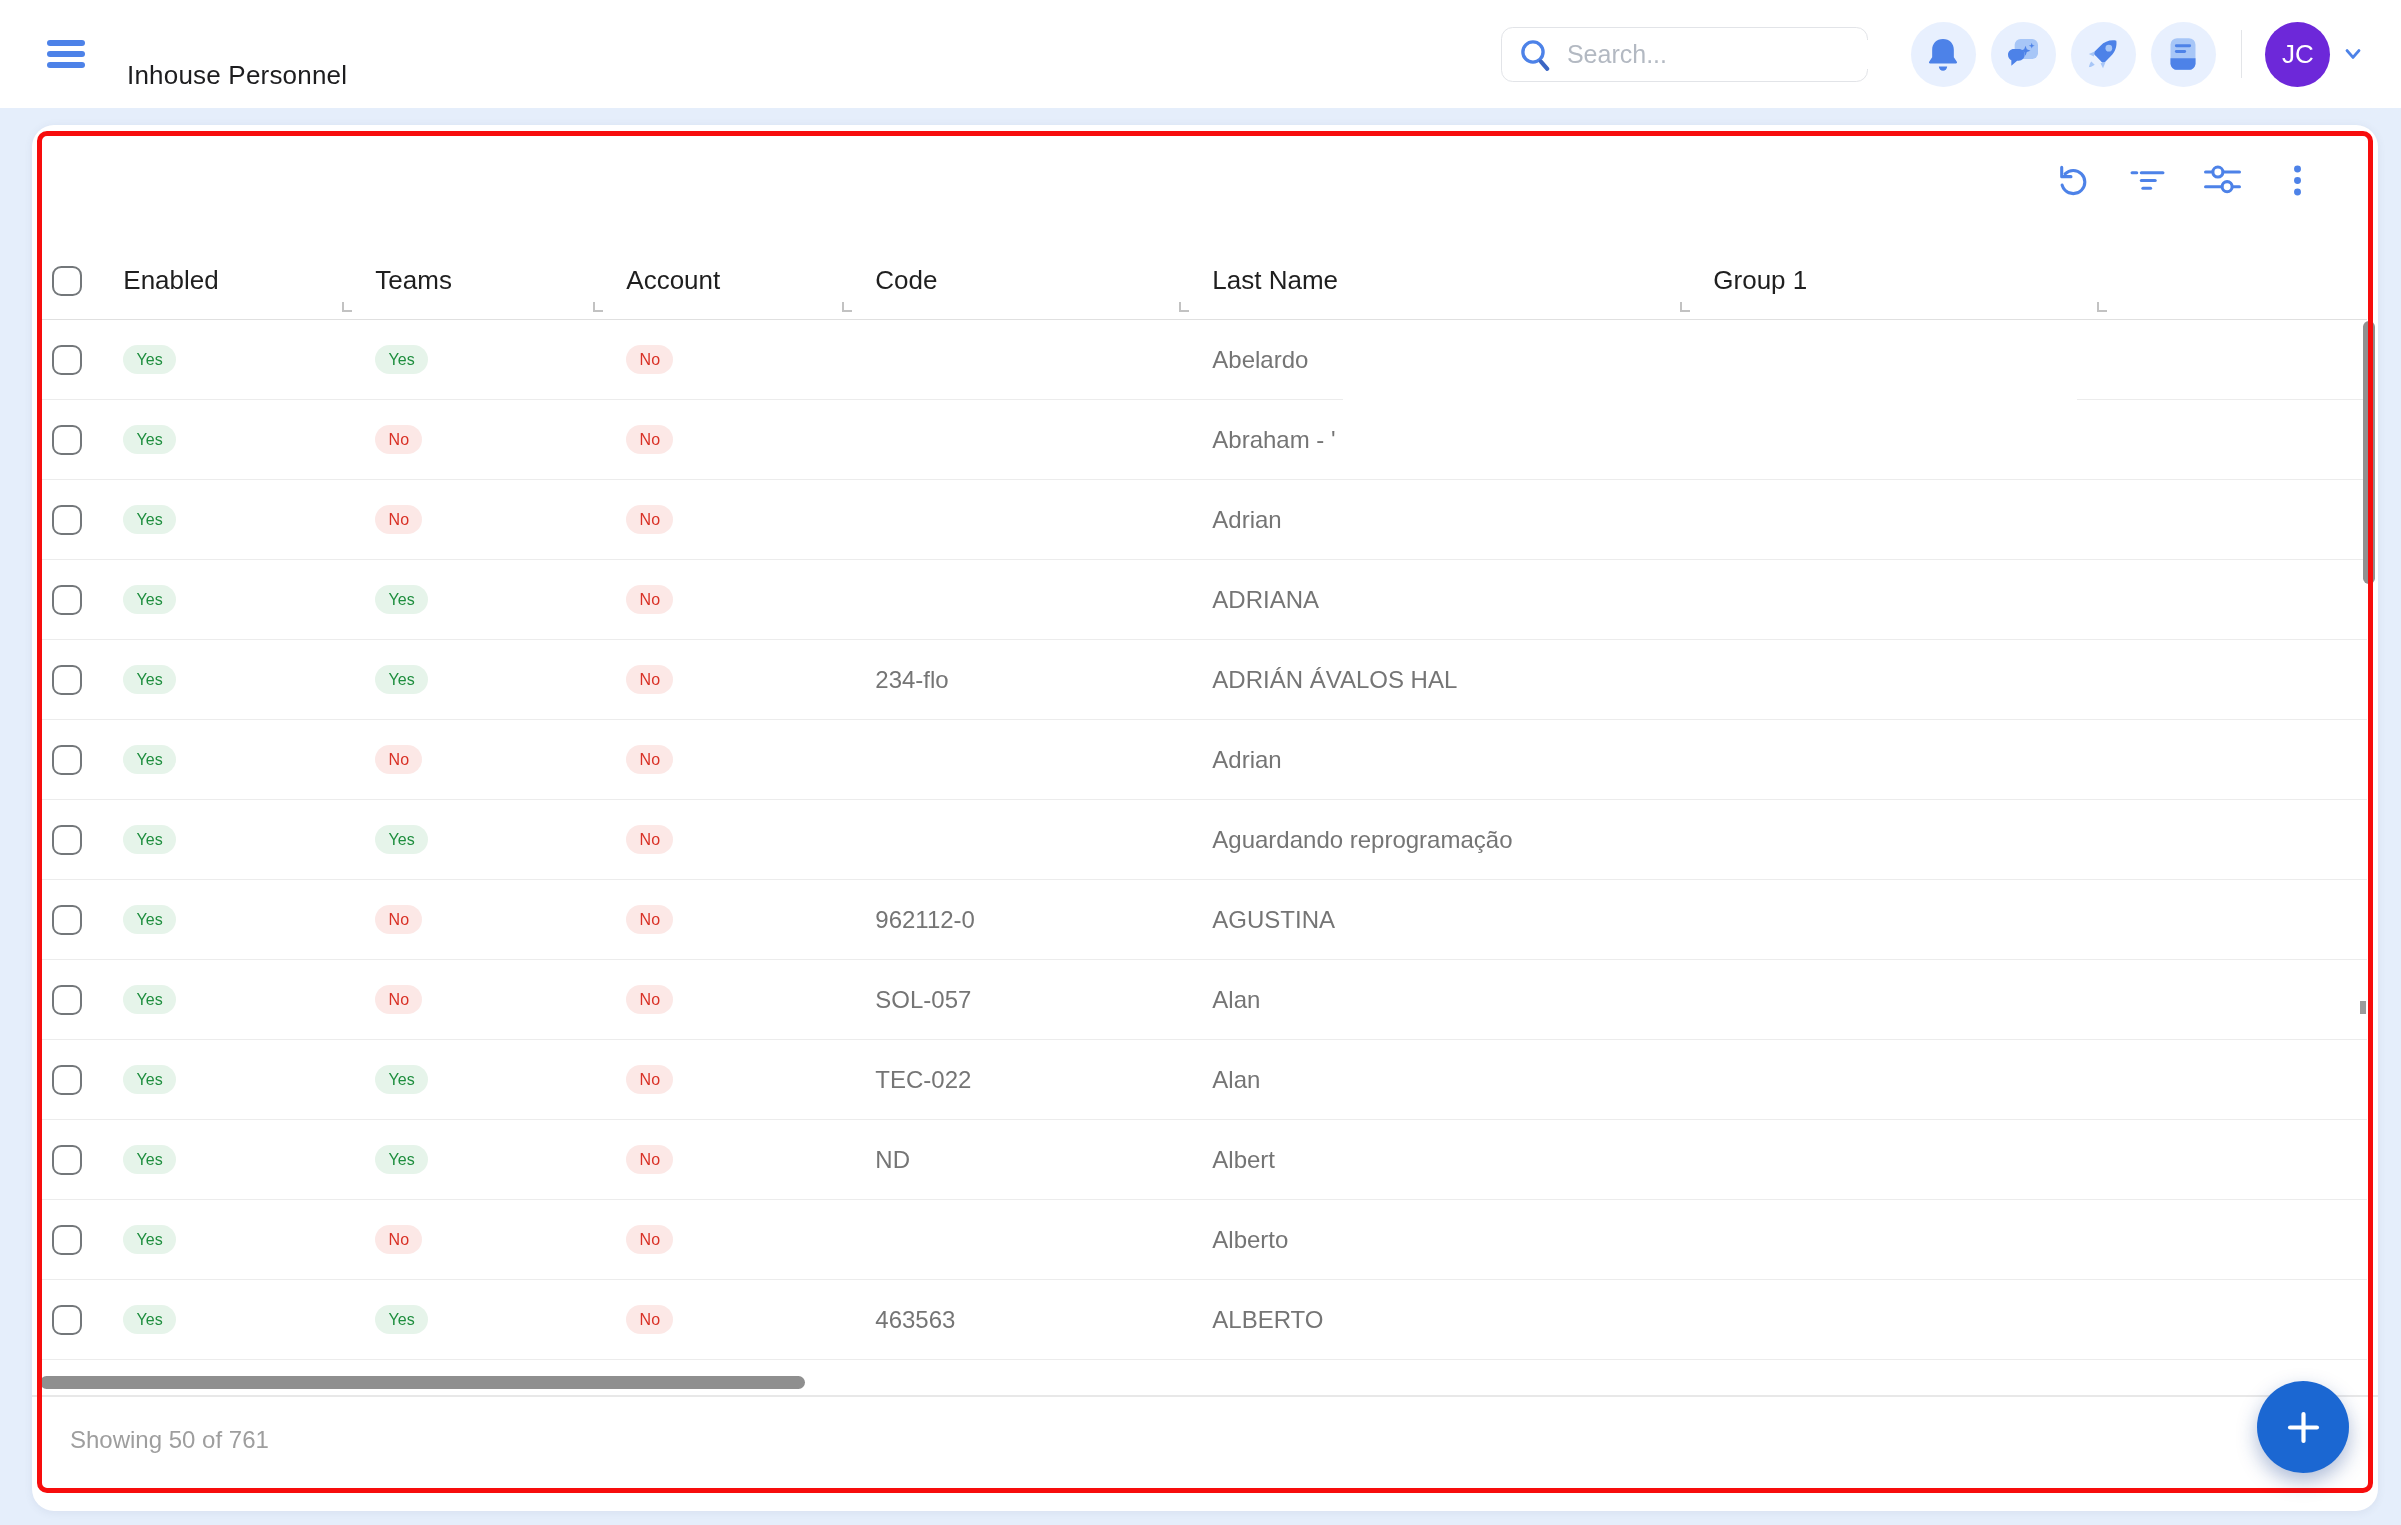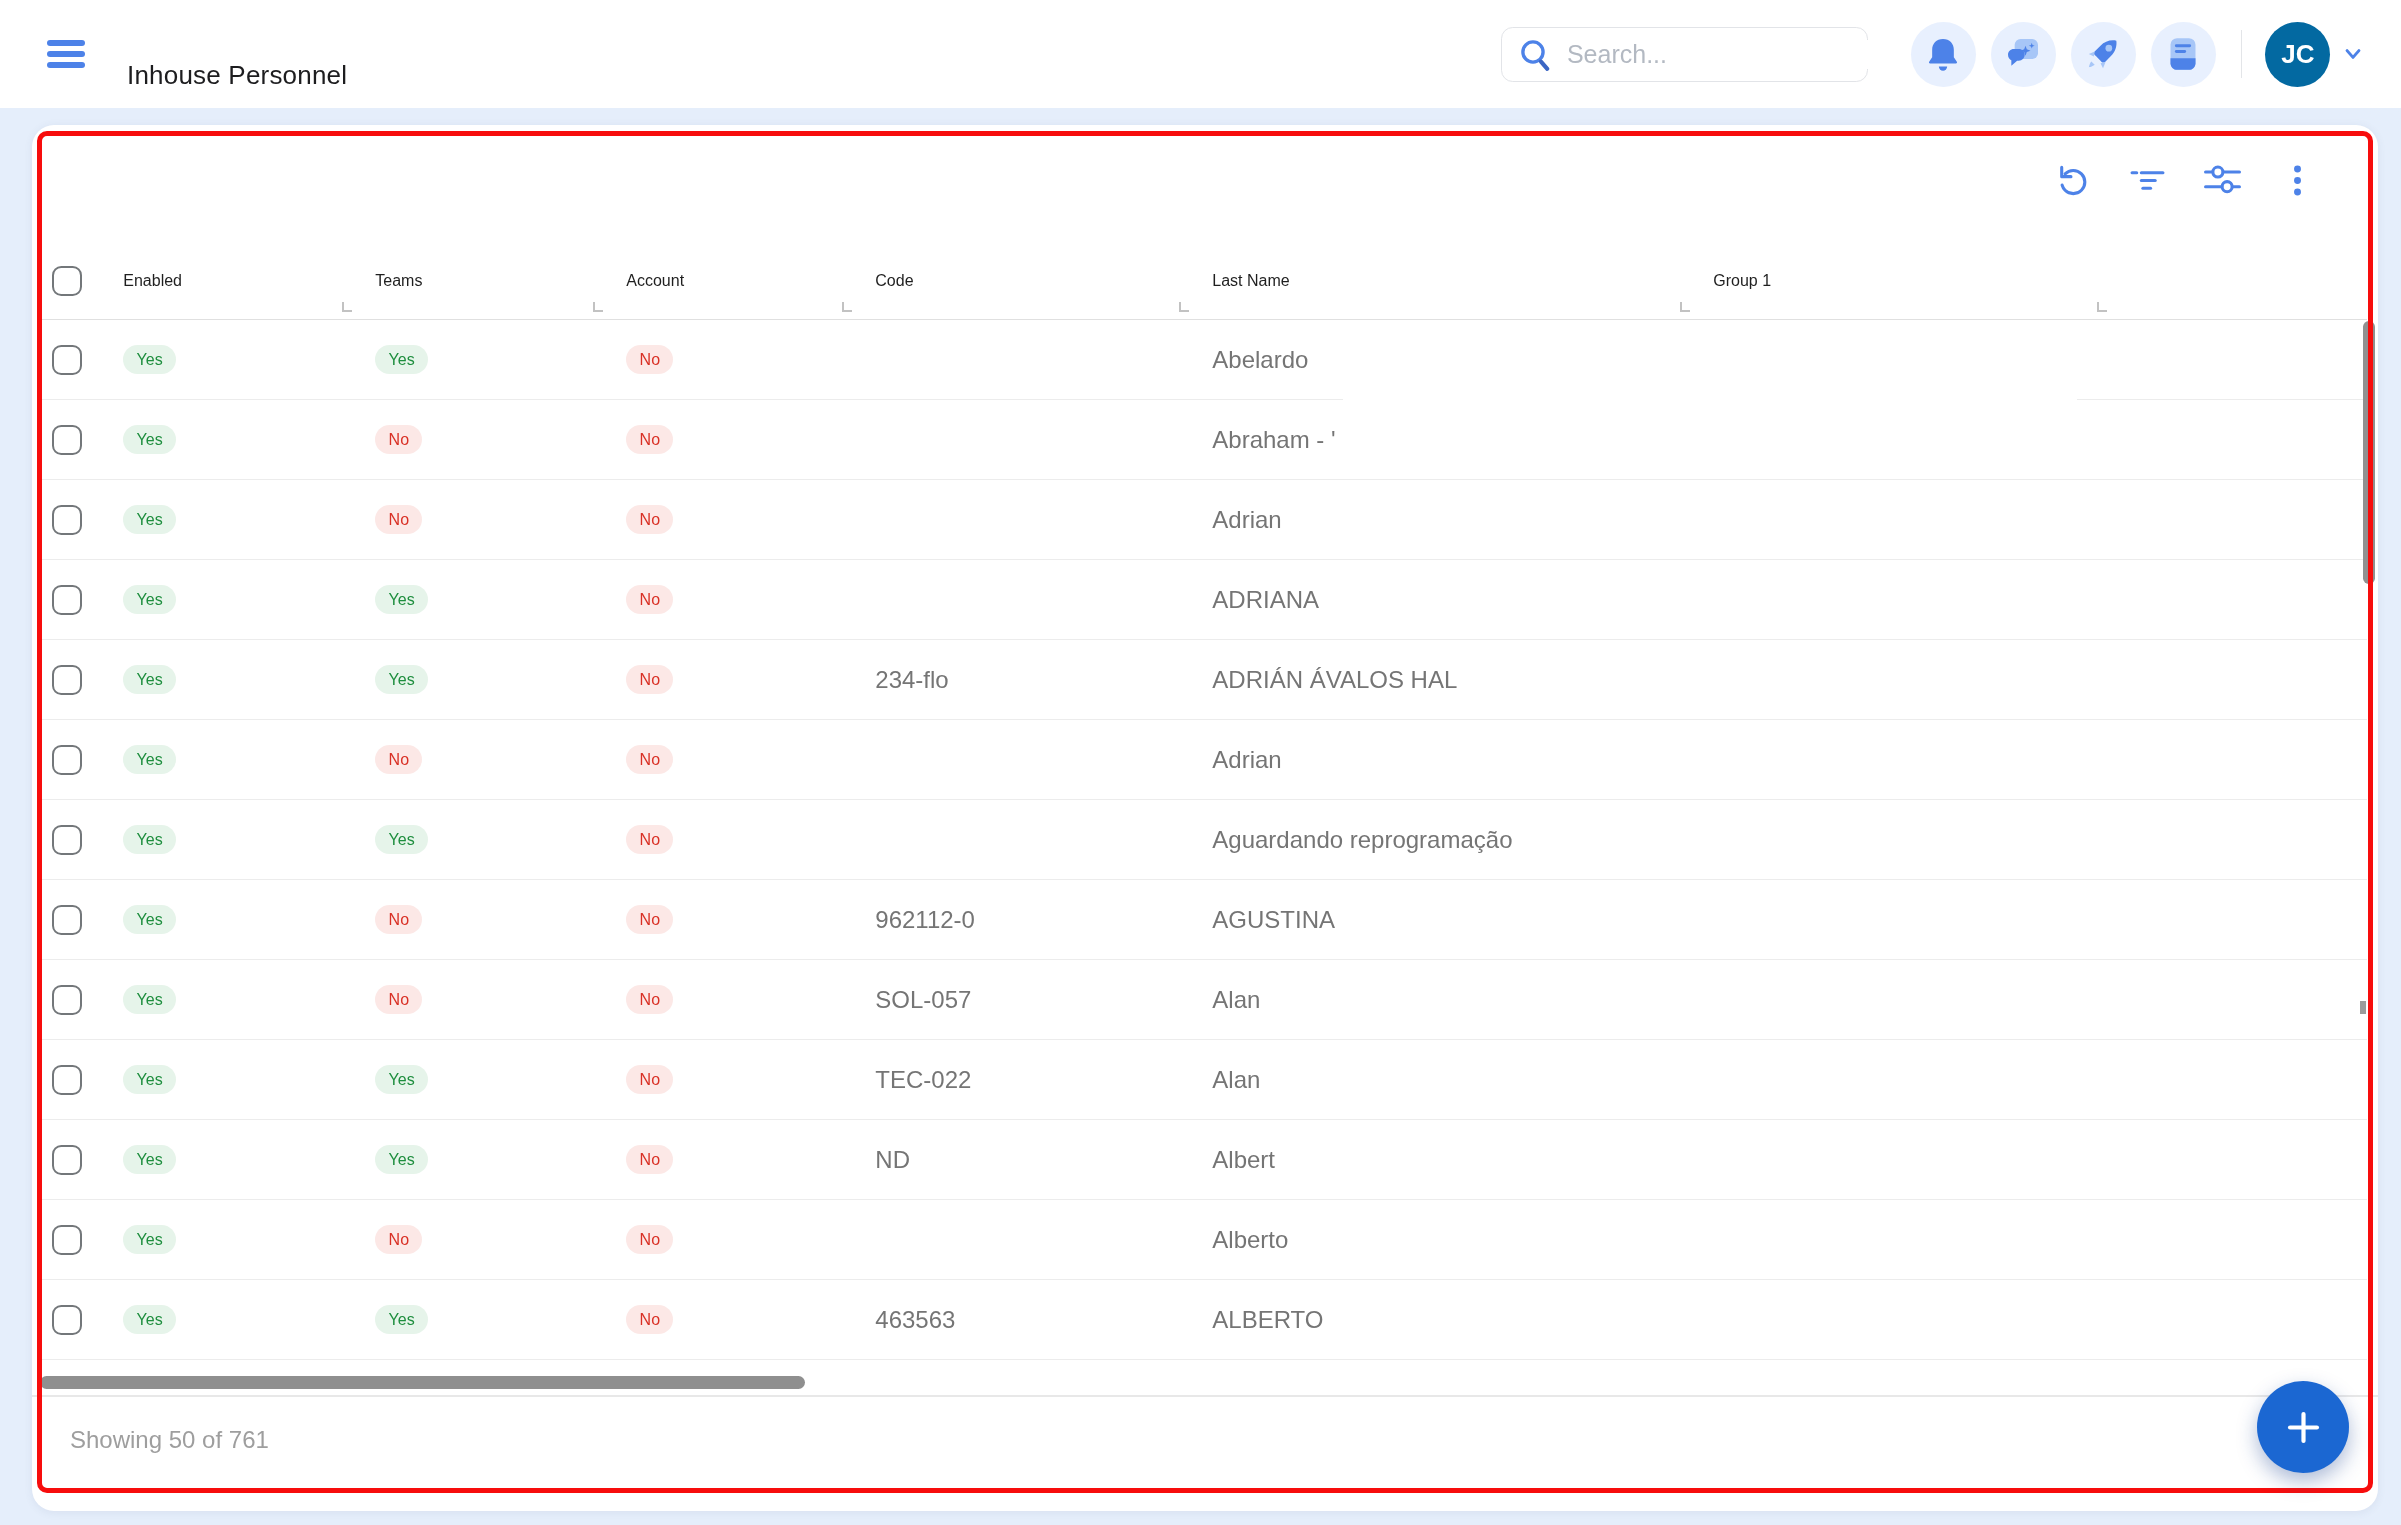--- a/index.html
+++ b/index.html
@@ -32,22 +32,22 @@
   }
   .searchbox input::placeholder { color:#b3b9c2; }
 
   .circle-btns { display:flex; align-items:center; gap:15px; margin-left:43px; }
   .cbtn {
     width:65px; height:65px; border-radius:50%; background:#e8f0fe;
     display:flex; align-items:center; justify-content:center; cursor:pointer;
   }
   .vdivider { width:1.7px; height:48px; background:#e3e5e8; margin:0 23px 0 25px; }
   .avatar {
-    width:65px; height:65px; border-radius:50%; background:#0369a1;
-    color:#fff; font-size:26px; font-weight:700;
+    width:65px; height:65px; border-radius:50%; background:#6d28d9;
+    color:#fff; font-size:26px; font-weight:400;
     display:flex; align-items:center; justify-content:center; cursor:pointer;
   }
   .chev { margin-left:11.7px; cursor:pointer; display:flex; }
 
   
   .card {
     position:absolute; left:32px; top:125px; width:2346px; height:1386px;
     background:#ffffff; border-radius:22px;
     box-shadow:0 1.7px 8.3px rgba(60,80,120,.08);
   }
@@ -61,21 +61,21 @@
   .tbtn { width:37px; height:37px; display:flex; align-items:center; justify-content:center; cursor:pointer; }
 
   .tbl { position:absolute; left:8.3px; top:117px; width:2327px; }
   .thead, .trow {
     display:grid;
     grid-template-columns:61px 252px 251px 249px 337px 501px 417px 251px;
   }
   .thead { height:78px; border-bottom:1.7px solid #e0e0e0; }
   .th {
     position:relative; display:flex; align-items:center;
-    padding-left:22px; font-size:16px; font-weight:500; color:#1f1f1f;
+    padding-left:22px; font-size:26px; font-weight:500; color:#1f1f1f;
   }
   .th.sel { padding-left:11.7px; }
   .resize-handle {
     position:absolute; right:1.7px; bottom:6.7px; width:10px; height:10px;
     border-left:2.5px solid #c2c2c2; border-bottom:2.5px solid #c2c2c2;
   }
   .trow { height:80px; border-bottom:1.7px solid #ececec; }
   .td { display:flex; align-items:center; padding-left:22px; font-size:24px; color:#757575; overflow:hidden; white-space:nowrap; }
   .td.sel { padding-left:11.7px; }
 

